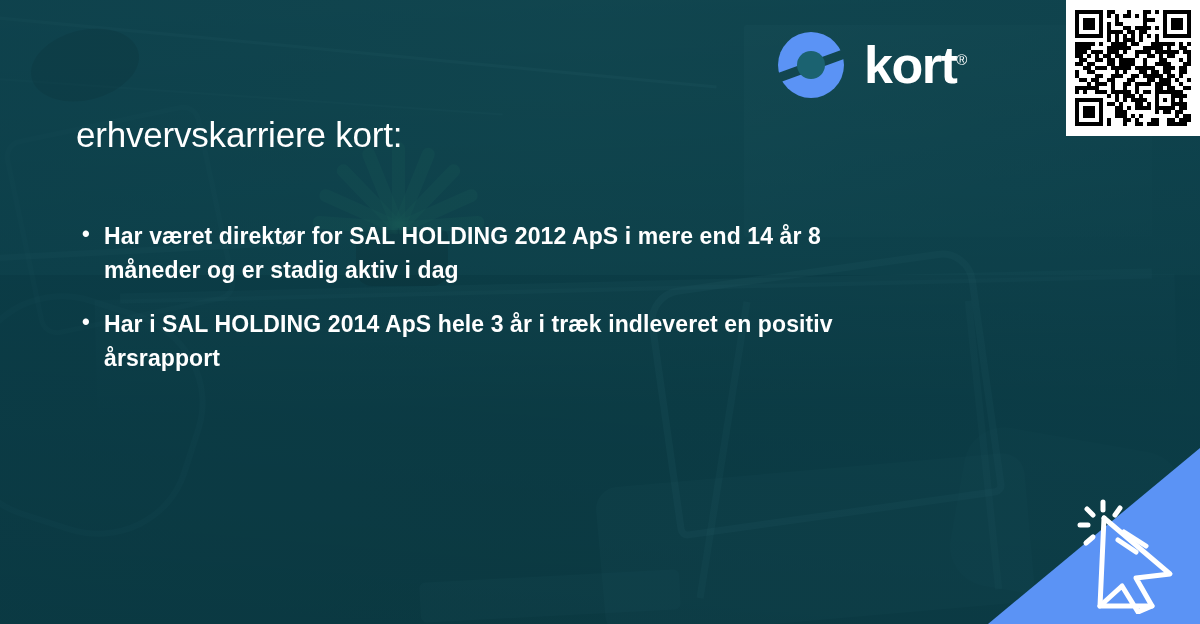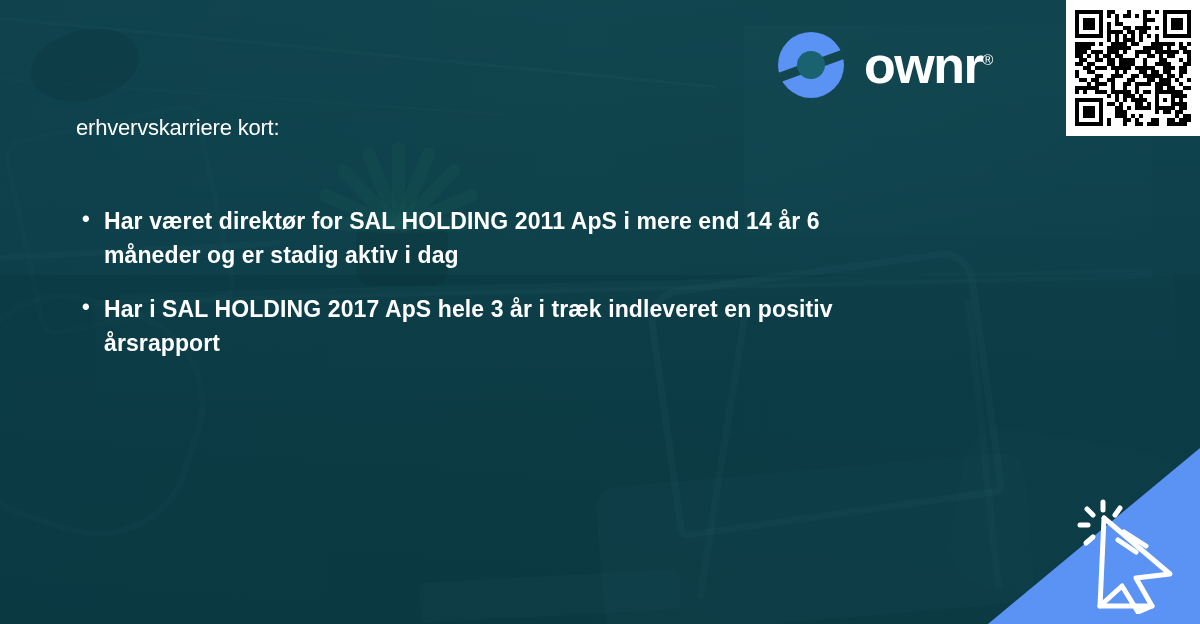--- a/index.html
+++ b/index.html
@@ -165,21 +165,21 @@
     display:inline-block; background:#5b93f5; color:#ffffff;
     font-size:19px; line-height:1; padding:8px 12px 9px;
     border-radius:5px; letter-spacing:.1px;
   }
 
   .headline {
     margin-top:22px; color:#ffffff; font-size:45px; font-weight:700;
     line-height:1.06; letter-spacing:-.4px;
   }
   .subhead {
-    margin-top:8px; color:#ffffff; font-size:22px; font-weight:400;
+    margin-top:8px; color:#ffffff; font-size:35px; font-weight:400;
     line-height:1.1; letter-spacing:-.2px;
   }
 
   .bullets { margin-top:64px; list-style:none; }
   .bullets li {
     position:relative; color:#ffffff; font-size:23px; font-weight:700;
     line-height:1.48; padding-left:28px; margin-bottom:20px;
     max-width:830px; letter-spacing:.1px;
   }
   .bullets li::before {
@@ -1095,27 +1095,27 @@
             <path d="M0 0 H70 V70 H0 Z M-6 46 L76 16 L76 26 L-6 56 Z" clip-rule="evenodd"></path>
           </clipPath>
         </defs>
         <g clip-path="url(#cut)">
           <circle cx="35" cy="35" r="33" fill="#5b93f5"></circle>
         </g>
         <circle cx="35" cy="35" r="14" fill="#1b6270"></circle>
       </svg>
     </span>
     <span class="logo-word">
-      <span>ownr</span><span class="reg">®</span>
+      <span>kort</span><span class="reg">®</span>
     </span>
   </div>
 
   <div class="content">
 
     <div class="subhead">erhvervskarriere kort:</div>
 
     <ul class="bullets" id="bullets">
-        <li>Har været direktør for SAL HOLDING 2011 ApS i mere end 14 år 6 måneder og er stadig aktiv i dag</li>
-        <li>Har i SAL HOLDING 2017 ApS hele 3 år i træk indleveret en positiv årsrapport</li>
+        <li>Har været direktør for SAL HOLDING 2012 ApS i mere end 14 år 8 måneder og er stadig aktiv i dag</li>
+        <li>Har i SAL HOLDING 2014 ApS hele 3 år i træk indleveret en positiv årsrapport</li>
       </ul>
   </div>
 
 </div>
 
 </body></html>

